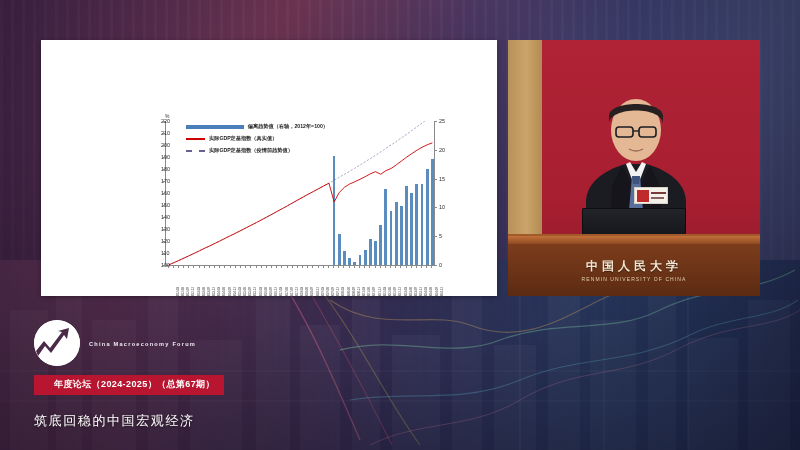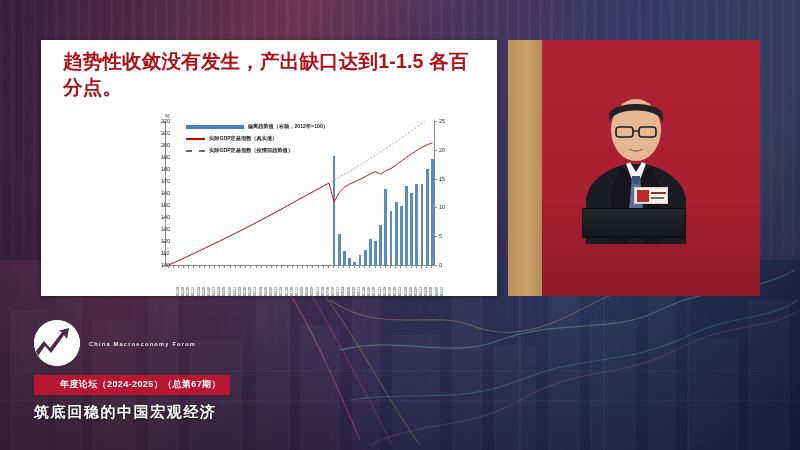--- a/index.html
+++ b/index.html
@@ -155,25 +155,25 @@
   }
   .logo-cn {
     color: #ffffff; font-size: 10.5px; letter-spacing: 1.6px;
     margin-top: 2px; font-weight: 700; font-style: italic;
     font-family: "Liberation Serif", serif;
   }
   .badge {
     display: inline-block; margin-top: 9px;
     background: #b81530; color: #ffffff;
     font-size: 9px; font-weight: 700; letter-spacing: .4px;
-    padding: 3px 9px 4px 26px;
+    padding: 3px 9px 4px 20px;
   }
   .headline {
-    margin-top: 8px; color: #ffffff;
-    font-size: 15px; font-weight: 700; letter-spacing: 1.6px;
+    margin-top: 17px; color: #ffffff;
+    font-size: 13px; font-weight: 400; letter-spacing: 1.6px;
     text-shadow: 0 1px 3px rgba(0,0,0,.5);
   }
 </style>
 </head>
 <body>
 
 <div id="stage">
 
   <div class="bg-city"></div>
   <div class="bg-towers"></div>
@@ -211,22 +211,20 @@
     <path d="M370,205 C420,180 470,190 520,160 C580,125 620,140 680,108 C730,82 770,90 800,70" stroke="#e88aa8" stroke-width="1.0" fill="none" opacity=".35"></path>
     <g stroke="#ffffff" stroke-width="1" opacity=".10">
       <line x1="520" y1="0" x2="520" y2="210"></line>
       <line x1="604" y1="0" x2="604" y2="210"></line>
       <line x1="688" y1="0" x2="688" y2="210"></line>
     </g>
   </svg>
   <div class="vig"></div>
 
   <div id="slide">
-    <div class="slide-title">趋势性收敛没有发生，产出缺口达到1-1.5
-各百分点。</div>
 
     <div id="chart">
       <div class="axis-unit" style="left:24px; top:0;">%</div>
 
       <div class="legend">
         <div class="legend-row">
           <span class="swatch bar"></span>
           <span class="legend-txt">偏离趋势值（右轴，2012年=100）</span>
         </div>
         <div class="legend-row">
@@ -513,20 +511,25 @@
     </svg>
 
     <div class="v-badge">
       <div class="v-badge-seal"></div>
       <div class="v-badge-l1"></div>
       <div class="v-badge-l2"></div>
     </div>
 
     <div class="v-laptop"></div>
 
+    <div class="v-podium">
+      <div class="v-podium-top"></div>
+      <div class="v-podium-cn">中国人民大学</div>
+      <div class="v-podium-en">RENMIN UNIVERSITY OF CHINA</div>
+    </div>
   </div>
 
   <div id="brand">
     <div class="brand-row">
       <div class="logo-mark">
         <svg viewBox="0 0 46 46" width="46" height="46">
           <circle cx="23" cy="23" r="23" fill="#ffffff"></circle>
           <path d="M2,31 L10,21 L16,28 L28,12 L24,11 L35,8 L33,19 L30,15 L17,33 L11,26 L4,36 Z" fill="#4a2a48"></path>
         </svg>
       </div>

